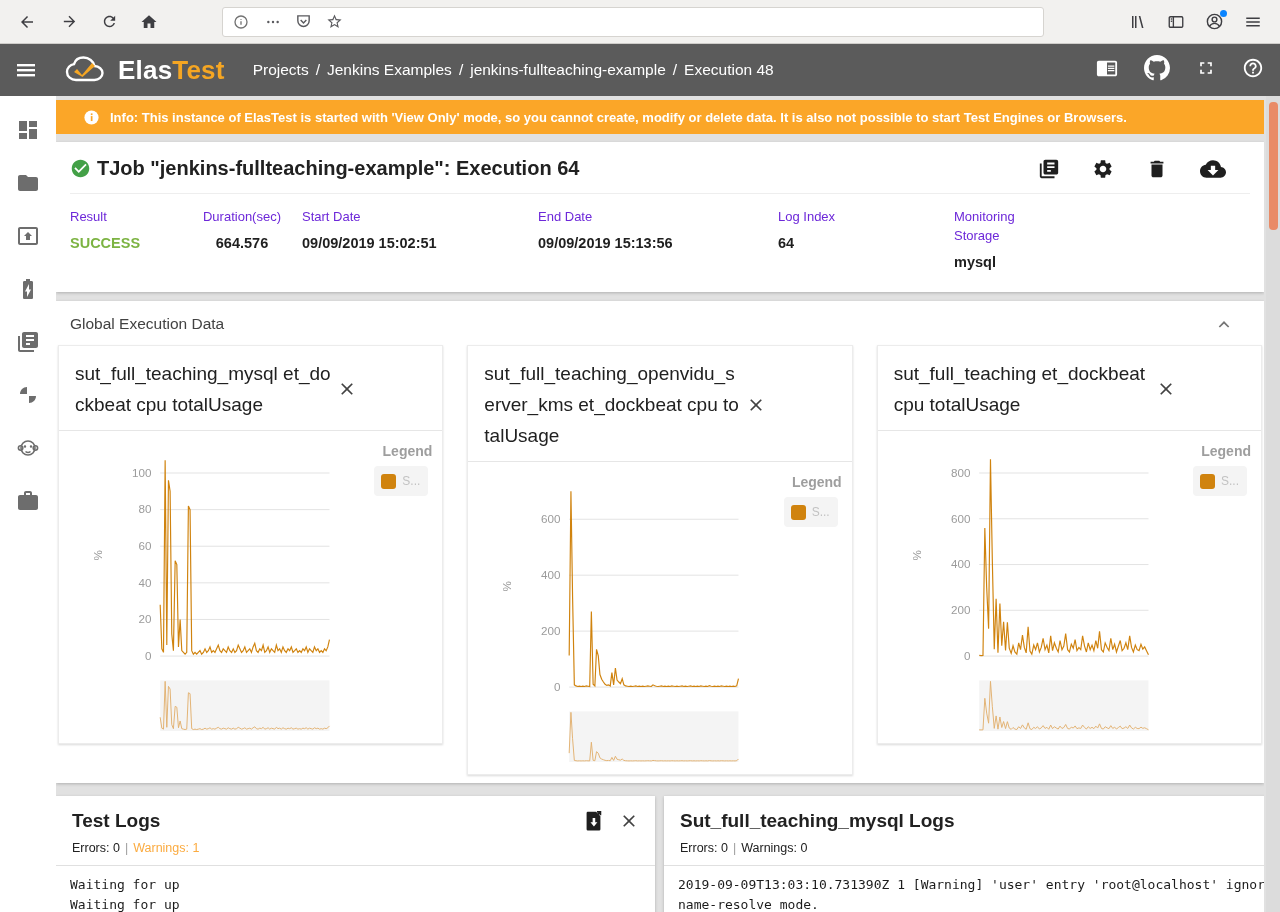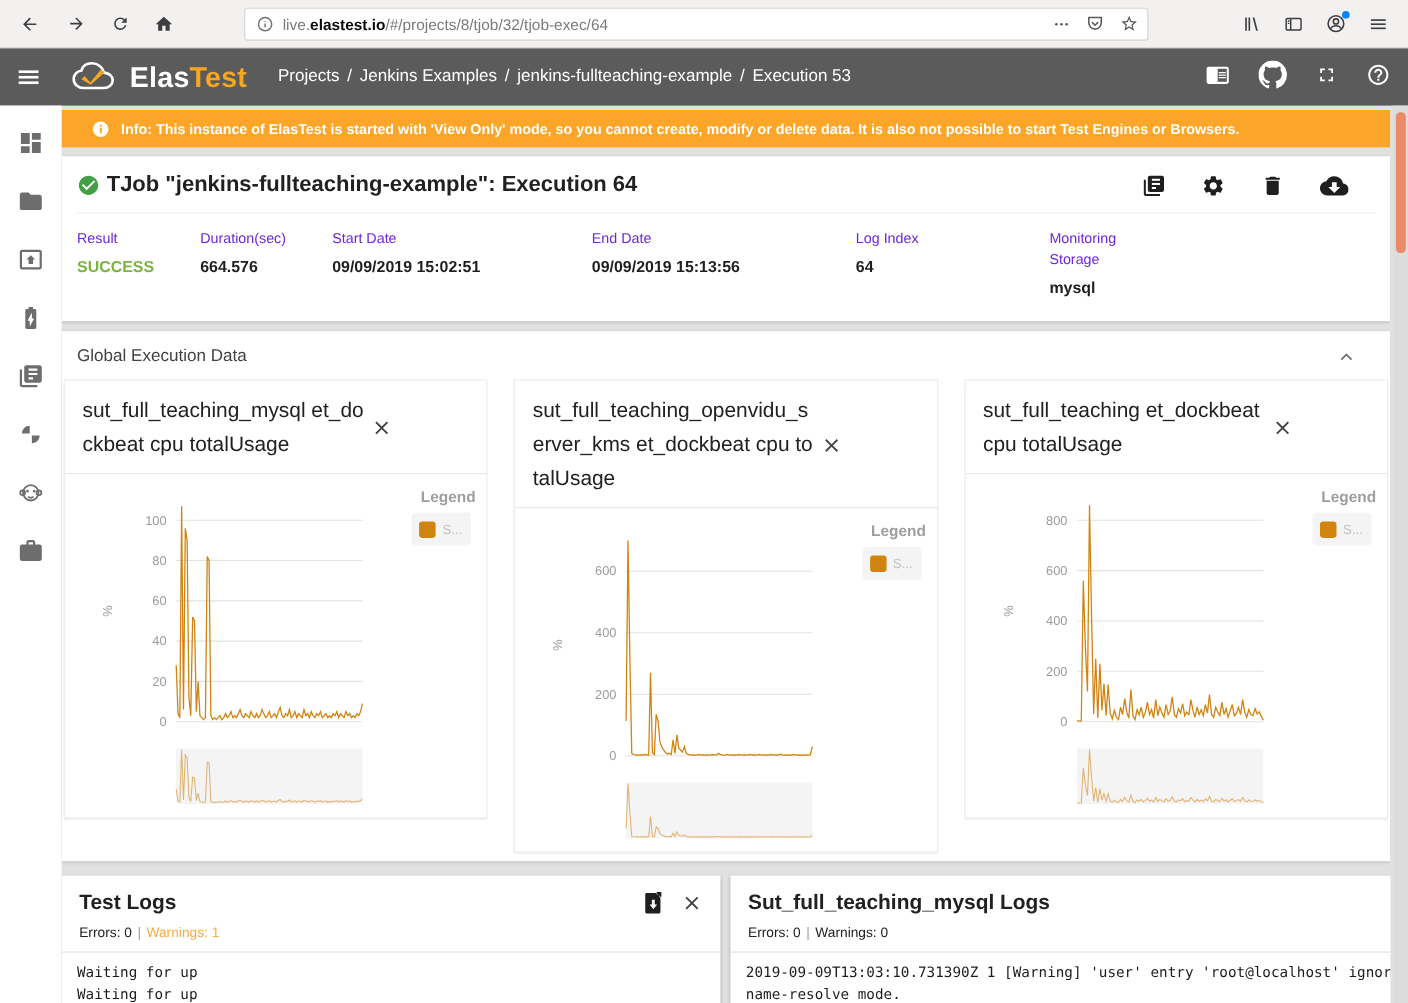--- a/index.html
+++ b/index.html
@@ -58,21 +58,21 @@
   .tjob-card { margin-top:8px; padding:0 14px; }
   .tjob-head { display:flex; align-items:center; padding:15px 0 13px; border-bottom:1px solid #eee; }
   .tjob-title { font-size:20px; font-weight:700; color:#212121; margin-left:6px; }
   .tjob-actions { margin-left:auto; display:flex; align-items:center; gap:32px; margin-right:24px; }
   .icon-btn { background:none; border:none; cursor:pointer; padding:0; display:flex; }
   .tjob-fields { display:flex; padding:13px 0 22px; }
   .field {}
   .f-label { font-size:13px; color:#6d28d9; line-height:19px; }
   .f-value { margin-top:9px; font-size:14.5px; font-weight:700; color:#1f1f1f; }
   .f-success { color:#7cb342; }
-  .fw0{width:112px;} .fw1{width:120px;} .fw2{width:236px;} .fw3{width:240px;}
+  .fw0{width:112px;} .fw1{width:120px;text-align:center;} .fw2{width:236px;} .fw3{width:240px;}
   .fw4{width:176px;} .fw5{width:176px;} .fw6{width:92px;}
 
   
   .ged { margin-top:9px; padding:12px 2px 8px; }
   .ged-head { display:flex; align-items:flex-end; padding:2px 12px 12px 12px; }
   .ged-title { font-size:15.5px; color:#424242; }
   .ged-toggle { margin-left:auto; margin-right:18px; }
   .charts { display:flex; gap:24px; align-items:flex-start; }
   .chart-card { width:396px; background:#fff; border:1px solid #ececec;
                 box-shadow:0 1px 2px rgba(0,0,0,.15); }
@@ -141,21 +141,20 @@
   </div>
 
   <div class="urlbar">
     <span class="uinfo">
         <svg width="16" height="16" viewBox="0 0 24 24" fill="none" stroke="#737373" stroke-width="2">
           <circle cx="12" cy="12" r="9"></circle>
           <line x1="12" y1="11" x2="12" y2="16"></line>
           <line x1="12" y1="7.5" x2="12" y2="8.5"></line>
         </svg>
       </span>
-    <div class="urltext"><span>live.</span><span class="domain">elastest.io</span><span>/#/projects/8/tjob/32/tjob-exec/64</span></div>
     <div class="url-actions">
       <span>
           <svg width="16" height="16" viewBox="0 0 24 24" fill="#5a5a5e">
             <circle cx="5" cy="12" r="1.8"></circle>
             <circle cx="12" cy="12" r="1.8"></circle>
             <circle cx="19" cy="12" r="1.8"></circle>
           </svg>
         </span>
       <span>
           <svg width="17" height="17" viewBox="0 0 24 24" fill="none" stroke="#5a5a5e" stroke-width="2">
@@ -218,21 +217,21 @@
     </svg>
   </span>
   <span class="brand"><span>Elas</span><span class="accent">Test</span></span>
   <span class="breadcrumb">
     <span>Projects</span>
     <span>/</span>
     <span>Jenkins Examples</span>
     <span>/</span>
     <span>jenkins-fullteaching-example</span>
     <span>/</span>
-    <span>Execution 53</span>
+    <span>Execution 48</span>
   </span>
   <span class="nb-right">
     <span><svg width="22" height="22" viewBox="0 0 24 24" fill="#fff">
           <path d="M21 4H3c-1.1 0-2 .9-2 2v13c0 1.1.9 2 2 2h18c1.1 0 2-.9 2-2V6c0-1.1-.9-2-2-2zm0 15h-9V6h9v13zm-1-8.5h-7v-1.2h7v1.2zm0 2.5h-7v-1.2h7V13zm0 2.5h-7v-1.2h7v1.2z"></path>
         </svg></span>
     <span><svg width="26" height="26" viewBox="0 0 16 16" fill="#fff">
           <path d="M8 0C3.58 0 0 3.58 0 8c0 3.54 2.29 6.53 5.47 7.59.4.07.55-.17.55-.38 0-.19-.01-.82-.01-1.49-2.01.37-2.53-.49-2.69-.94-.09-.23-.48-.94-.82-1.13-.28-.15-.68-.52-.01-.53.63-.01 1.08.58 1.23.82.72 1.21 1.87.87 2.33.66.07-.52.28-.87.51-1.07-1.78-.2-3.64-.89-3.64-3.95 0-.87.31-1.59.82-2.15-.08-.2-.36-1.02.08-2.12 0 0 .67-.21 2.2.82.64-.18 1.32-.27 2-.27s1.36.09 2 .27c1.53-1.04 2.2-.82 2.2-.82.44 1.1.16 1.92.08 2.12.51.56.82 1.27.82 2.15 0 3.07-1.87 3.75-3.65 3.95.29.25.54.73.54 1.48 0 1.07-.01 1.93-.01 2.2 0 .21.15.46.55.38A8.01 8.01 0 0 0 16 8c0-4.42-3.58-8-8-8z"></path>
         </svg></span>
     <span><svg width="20" height="20" viewBox="0 0 24 24" fill="#fff">
           <path d="M7 14H5v5h5v-2H7v-3zm-2-4h2V7h3V5H5v5zm12 7h-3v2h5v-5h-2v3zM14 5v2h3v3h2V5h-5z"></path>

